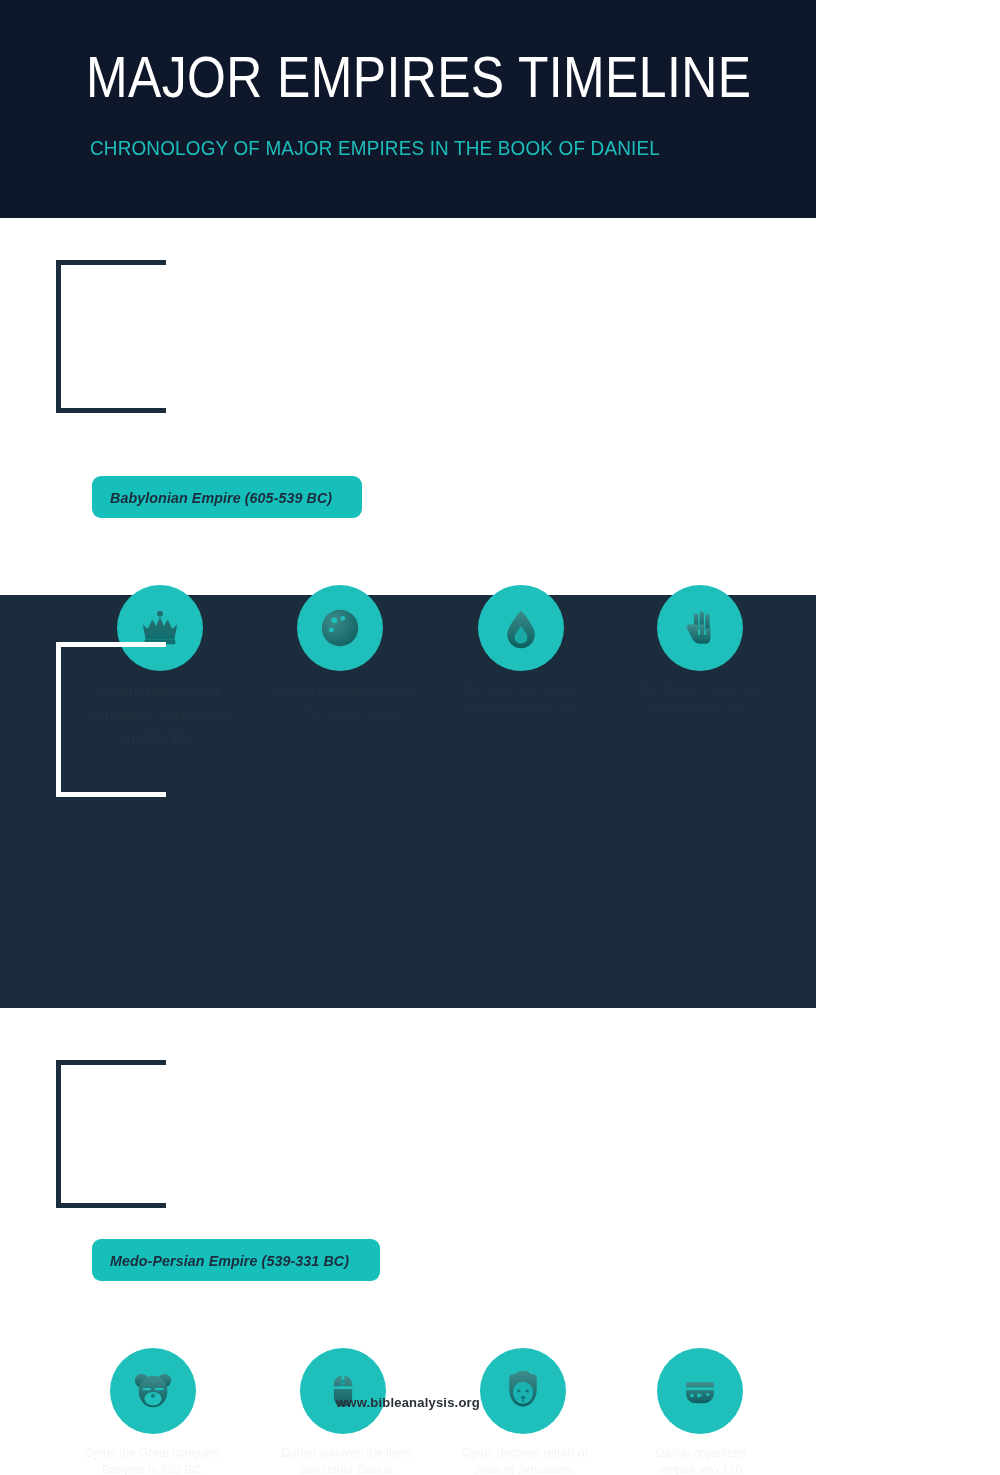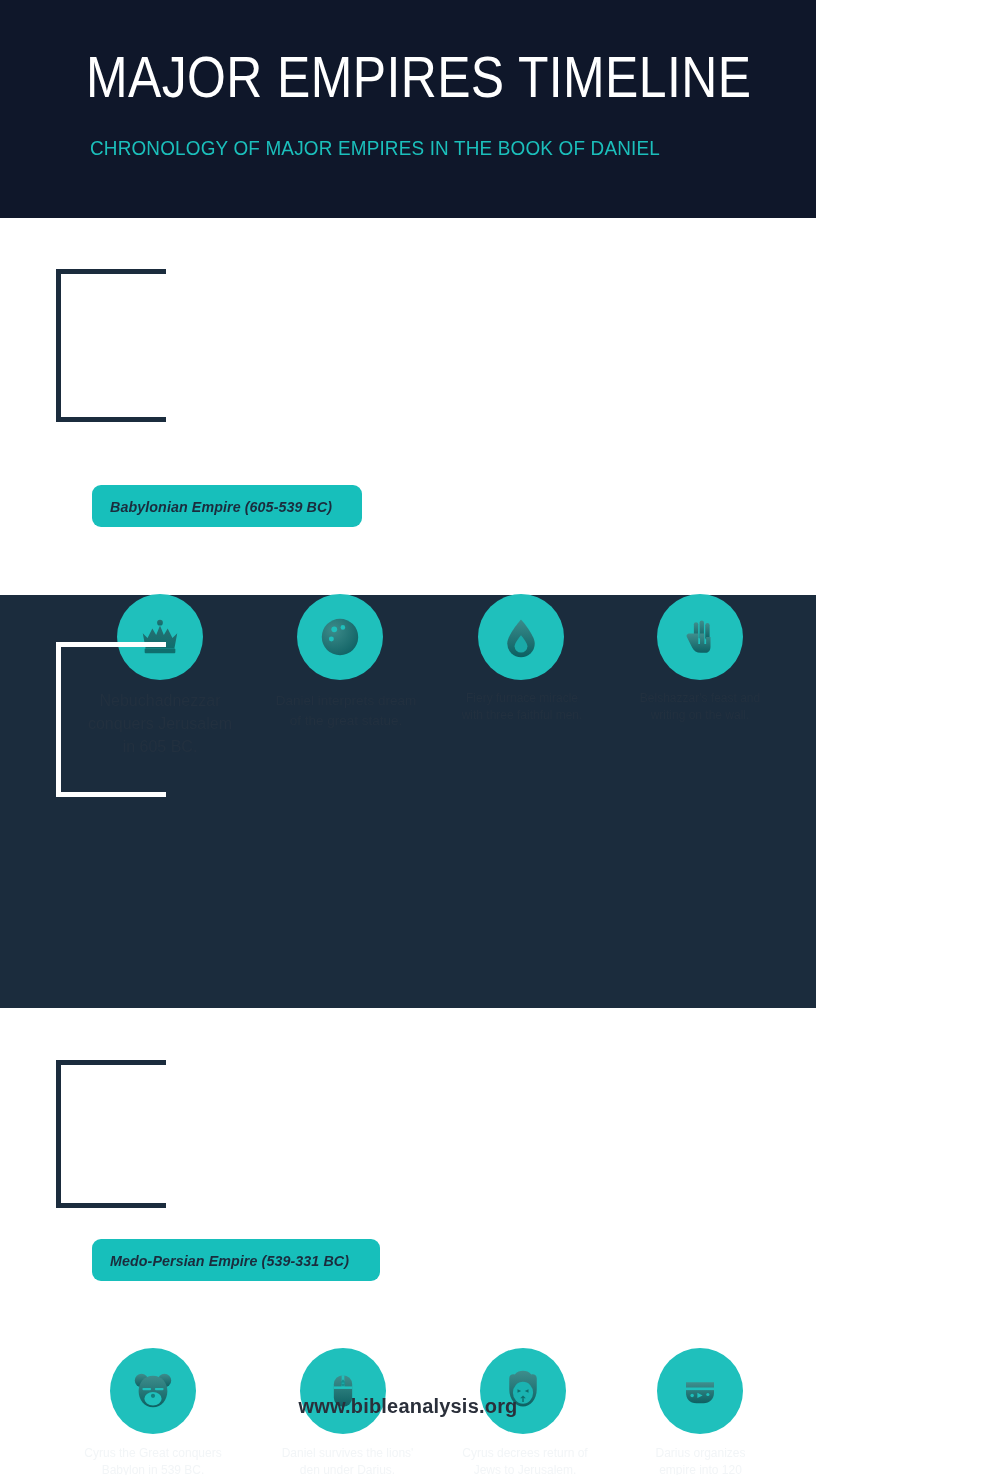--- a/index.html
+++ b/index.html
@@ -38,21 +38,21 @@
     transform-origin:left center;
     white-space:nowrap;
   }
 
   
   .band{position:absolute;left:0;width:816px;background:#1b2c3d;}
   .band-2{top:595px;height:413px;}
 
   
   .section{position:absolute;left:0;width:1000px;}
-  .sec1{top:218px;height:377px;margin-top:9px;}
+  .sec1{top:218px;height:377px;}
   .sec2{top:595px;height:413px;}
   .sec3{top:1008px;height:350px;}
 
   
   .bracket{
     position:absolute;
     left:56px;
     width:110px;
     border-left:5px solid #1b2c3d;
     border-top:5px solid #1b2c3d;
@@ -121,21 +121,21 @@
   .cap-lg{font-size:16px;}
   .cap-md{font-size:13.5px;}
   .cap-sm{font-size:12px;}
   .sec2 .caption{color:#f2f5f7;}
 
   
   .footer{
     position:absolute;
     left:0;top:1395px;width:816px;
     text-align:center;
-    font-size:20px;
+    font-size:13px;
     font-weight:700;
     color:#2a2f3a;
     letter-spacing:0.2px;
   }
 </style>
 </head>
 <body>
 
 <div class="page">
 

